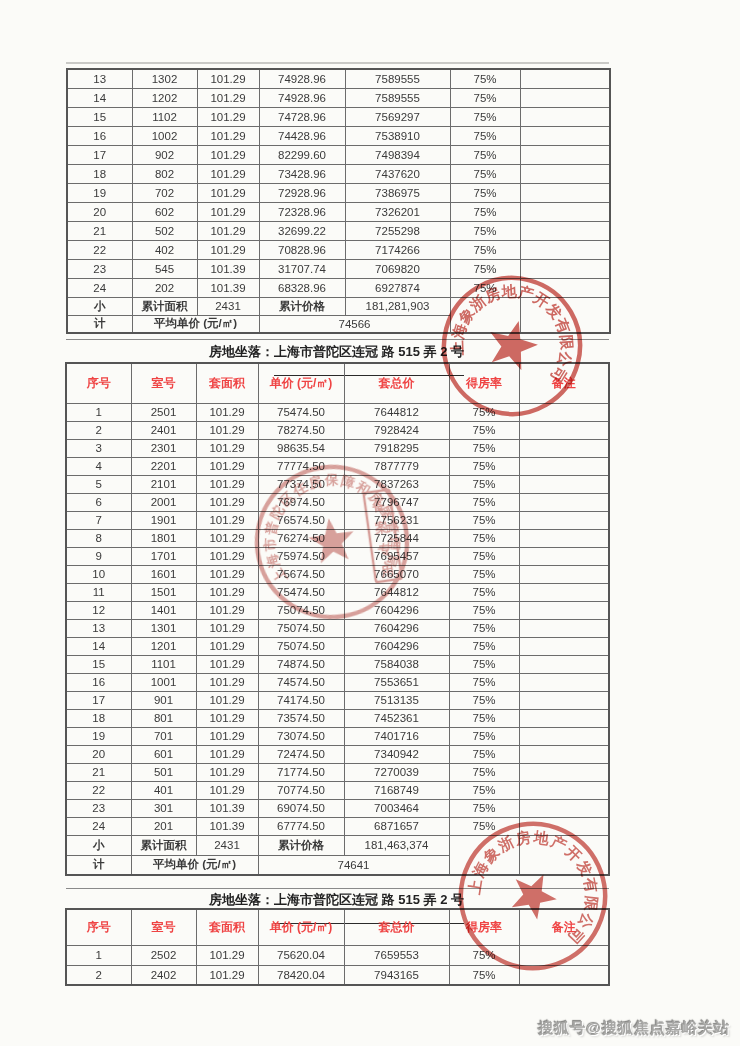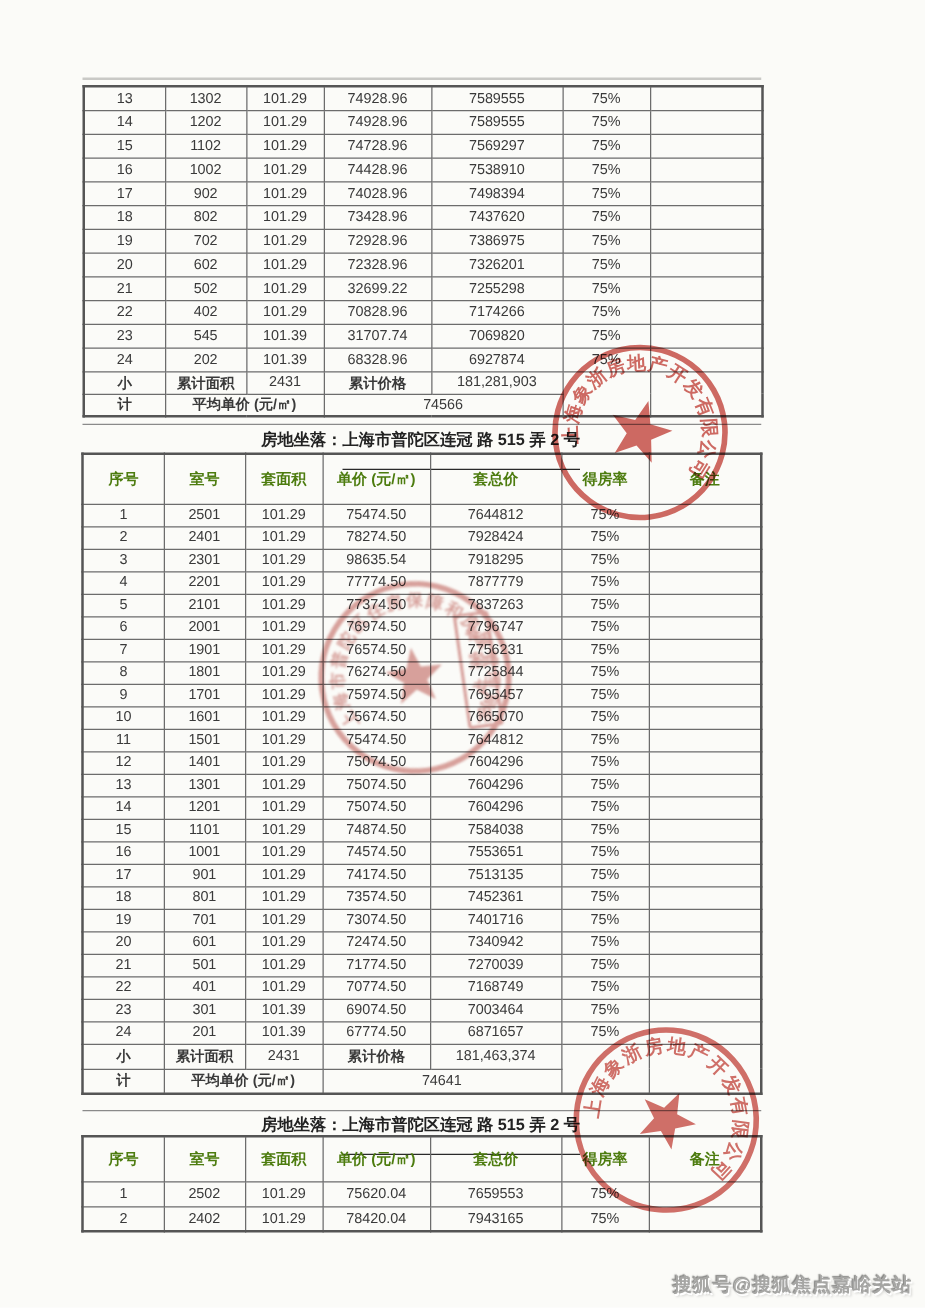--- a/index.html
+++ b/index.html
@@ -2,21 +2,21 @@
 <html><head>
 <meta charset="utf-8">
 <style>
   html,body{margin:0;padding:0;}
   .page{position:relative;width:740px;height:1046px;background:#fbfbf8;overflow:hidden;
         font-family:"Liberation Sans",sans-serif;color:#333;}
   table.ptable{position:absolute;border-collapse:collapse;table-layout:fixed;background:transparent;
         border:2px solid #555;}
   .ptable td,.ptable th{border:1px solid #6c6c6c;text-align:center;vertical-align:middle;
         font-size:11.5px;padding:0 1px;overflow:hidden;white-space:nowrap;color:#3a3a3a;}
-  .ptable th{font-weight:bold;font-size:12px;white-space:normal;line-height:1.2;color:#4d7c0f;}
+  .ptable th{font-weight:bold;font-size:12px;white-space:normal;line-height:1.2;color:#ef4444;}
   #table1{left:66px;top:68px;width:543px;}
   #table1 tbody tr{height:19px;}
   #table1 tfoot tr{height:18px;}
   #table2{left:65px;top:362px;width:543px;}
   #table2 thead tr{height:40px;}
   #table2 tbody tr{height:18px;}
   #table2 tfoot tr{height:20px;}
   #table3{left:65px;top:908px;width:543px;}
   #table3 thead tr{height:36px;}
   #table3 tbody tr{height:20px;}
@@ -82,21 +82,21 @@
           <td>101.29</td>
           <td>74428.96</td>
           <td>7538910</td>
           <td>75%</td>
           <td></td>
         </tr>
         <tr>
           <td>17</td>
           <td>902</td>
           <td>101.29</td>
-          <td>74028.96</td>
+          <td>82299.60</td>
           <td>7498394</td>
           <td>75%</td>
           <td></td>
         </tr>
         <tr>
           <td>18</td>
           <td>802</td>
           <td>101.29</td>
           <td>73428.96</td>
           <td>7437620</td>

